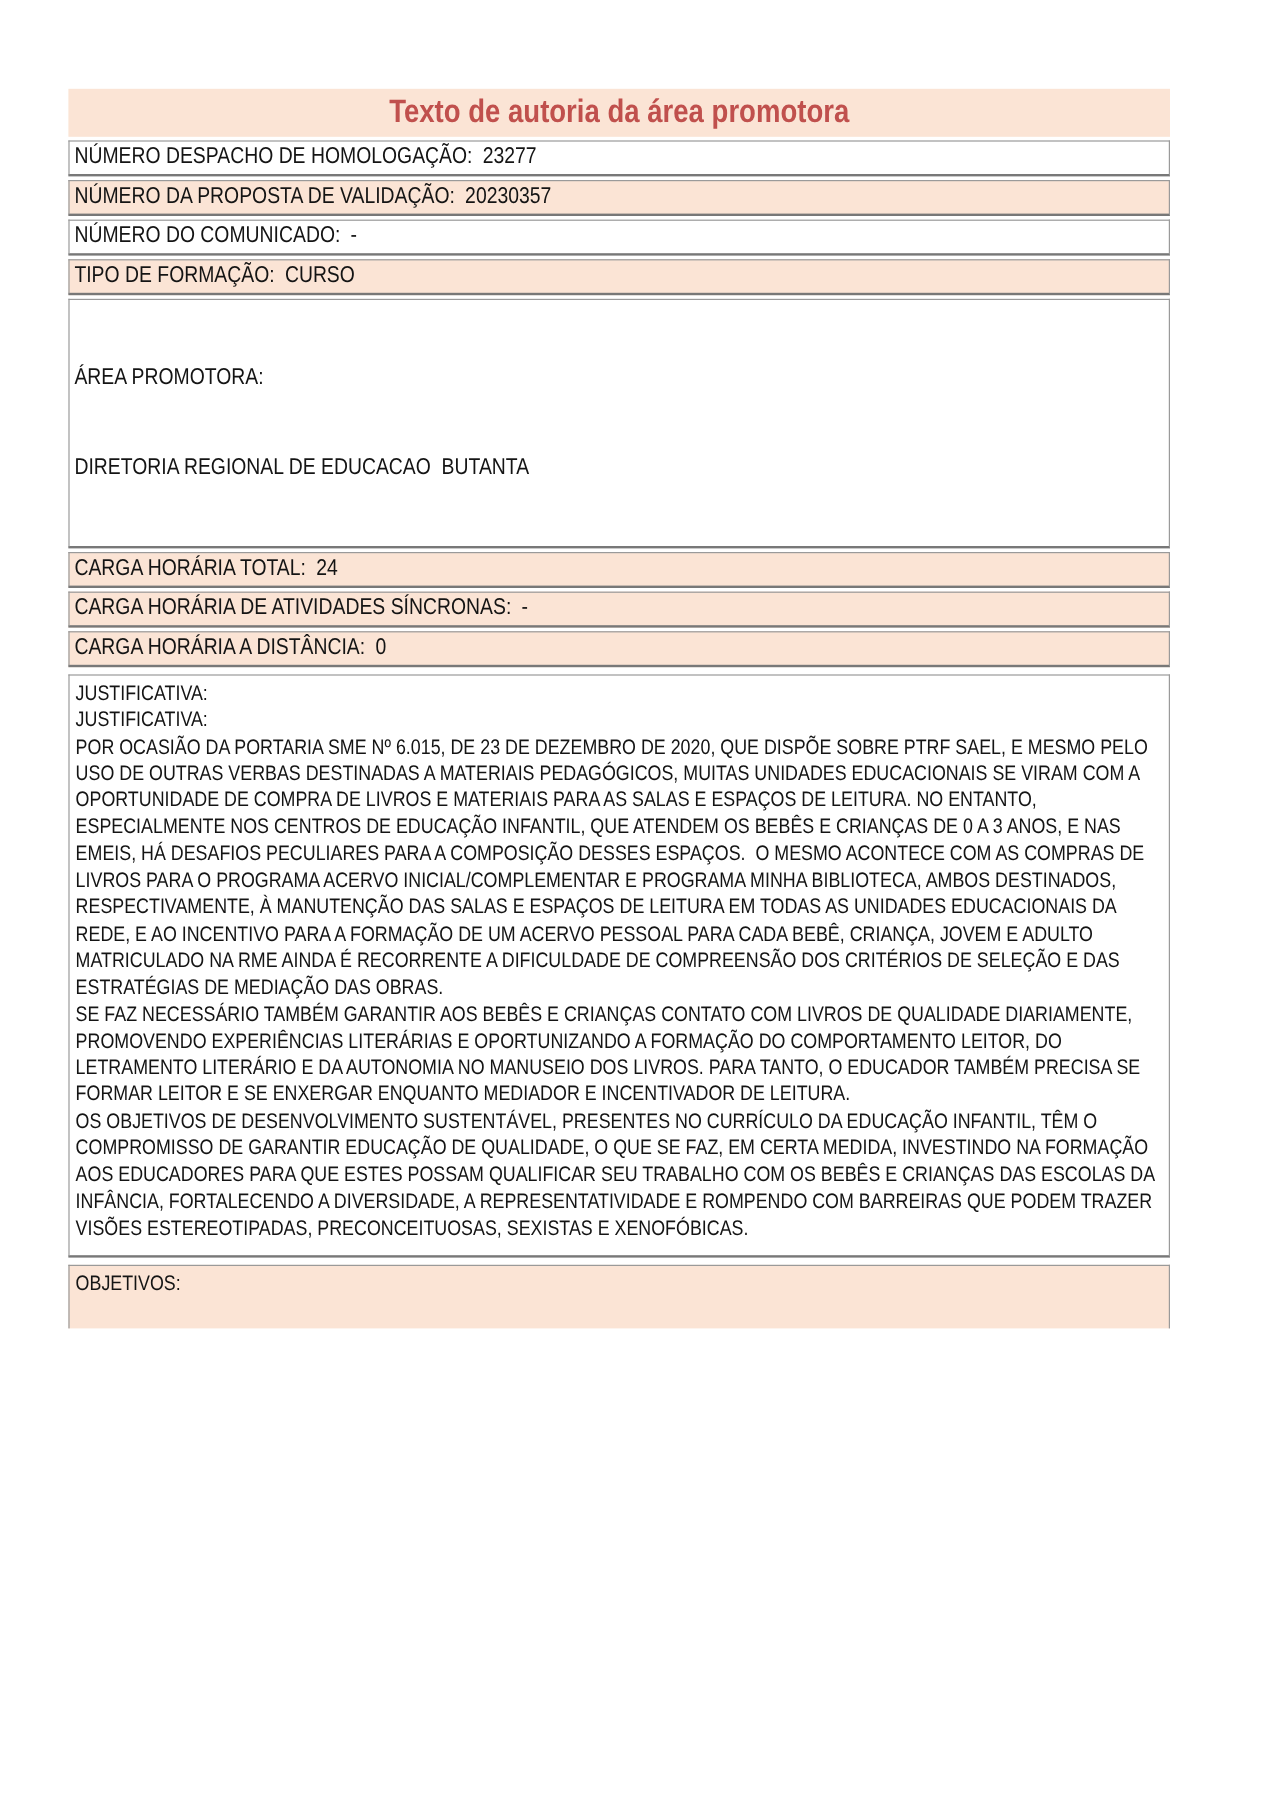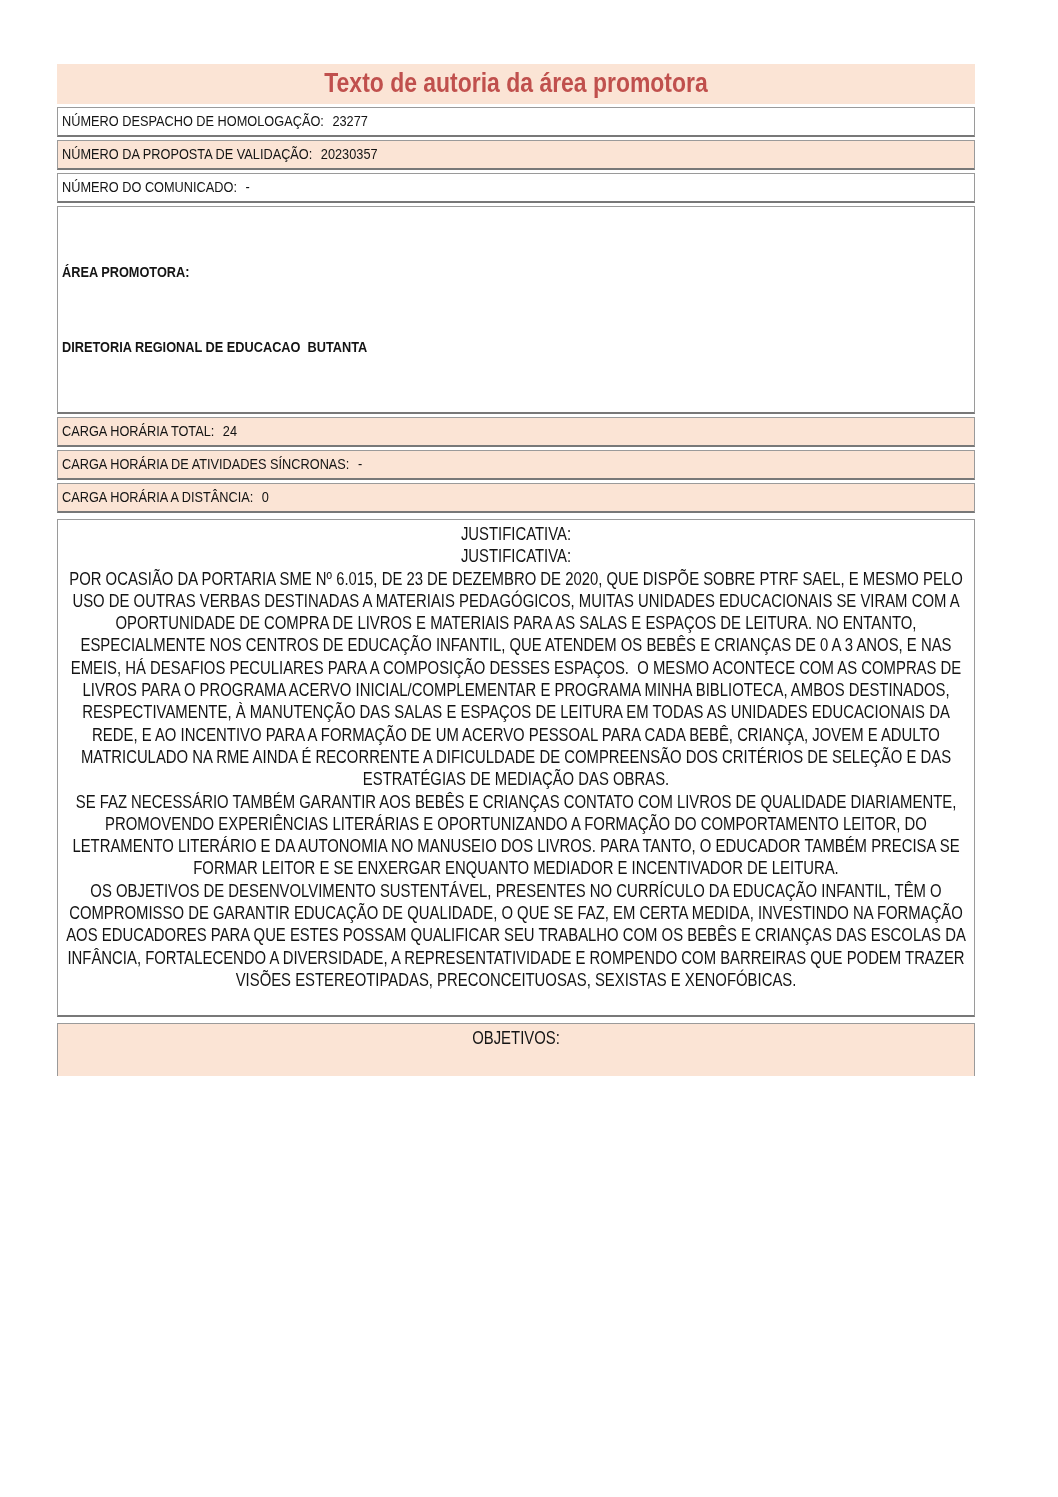--- a/index.html
+++ b/index.html
@@ -35,54 +35,53 @@
     font-size: 23px;
     line-height: 30px;
     white-space: nowrap;
   }
   .hdr-line.big {
     font-size: 26px;
     line-height: 33px;
   }
   .banner {
     background: #FBE4D5;
-    margin-top: 2px;
+    margin-top: 12px;
     padding: 3px 0 5px 0;
   }
   .banner-text {
     font-weight: bold;
     font-size: 27px;
     line-height: 32px;
     color: #C0504D;
     white-space: nowrap;
   }
   .row {
     border: 1px solid #9a9a9a;
     border-bottom: 2px solid #787878;
     background: #ffffff;
     padding: 2px 4px 3px 4px;
     margin-top: 3px;
-    font-size: 15px;
+    font-size: 19px;
     line-height: 22px;
     overflow: hidden;
   }
   .row.peach { background: #FBE4D5; }
-  .row.bold  { font-weight: bold; line-height: 25px; }
+  .row.bold  { font-weight: normal; line-height: 25px; }
   .row .cond { white-space: pre-wrap; }
   .val { padding-left: 10px; }
   .bigbox {
     border: 1px solid #9a9a9a;
     border-bottom: 2px solid #787878;
     background: #ffffff;
-    padding: 3px 5px 24px 5px;
+    padding: 3px 5px 12px 5px;
     margin-top: 6px;
     font-size: 17.5px;
     line-height: 22.3px;
     overflow: hidden;
-    text-align: center;
   }
   .bigbox.peach { background: #FBE4D5; }
   .bigbox.cut {
     border-bottom: none;
     padding-bottom: 26px;
   }
   .para, .headline { white-space: pre-wrap; }
 </style>
 </head>
 <body>
@@ -99,20 +98,23 @@
   </div>
 
   <div class="row peach">
     <div class="cond"><span>NÚMERO DA PROPOSTA DE VALIDAÇÃO:</span><span class="val">20230357</span></div>
   </div>
 
   <div class="row">
     <div class="cond"><span>NÚMERO DO COMUNICADO:</span><span class="val">-</span></div>
   </div>
 
+  <div class="row peach">
+    <div class="cond"><span>TIPO DE FORMAÇÃO:</span><span class="val">CURSO</span></div>
+  </div>
 
   <div class="row bold">
     <div class="cond">
       <div>ÁREA PROMOTORA:</div>
       <div>DIRETORIA REGIONAL DE EDUCACAO  BUTANTA</div>
     </div>
   </div>
 
 
 

